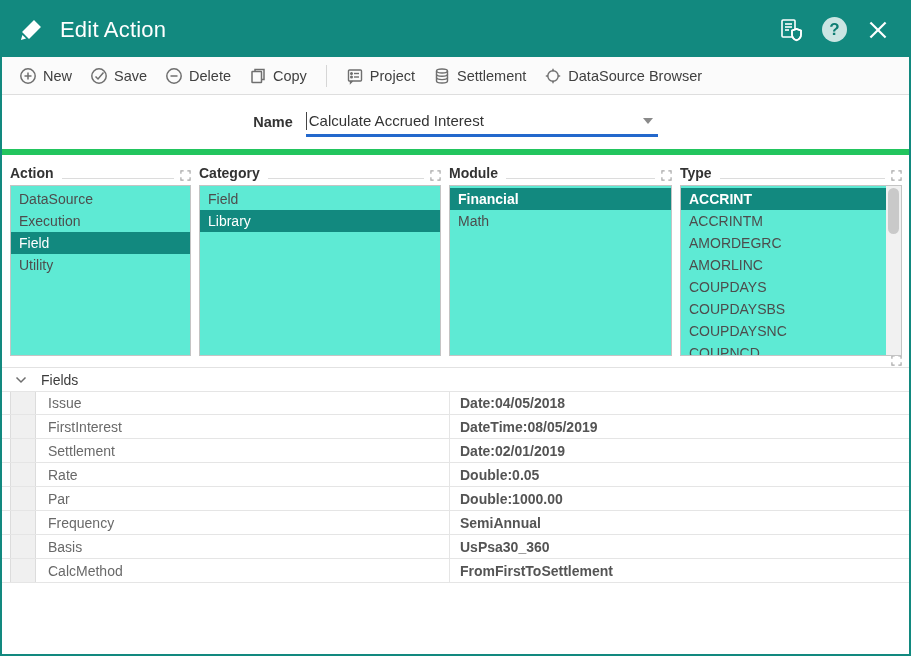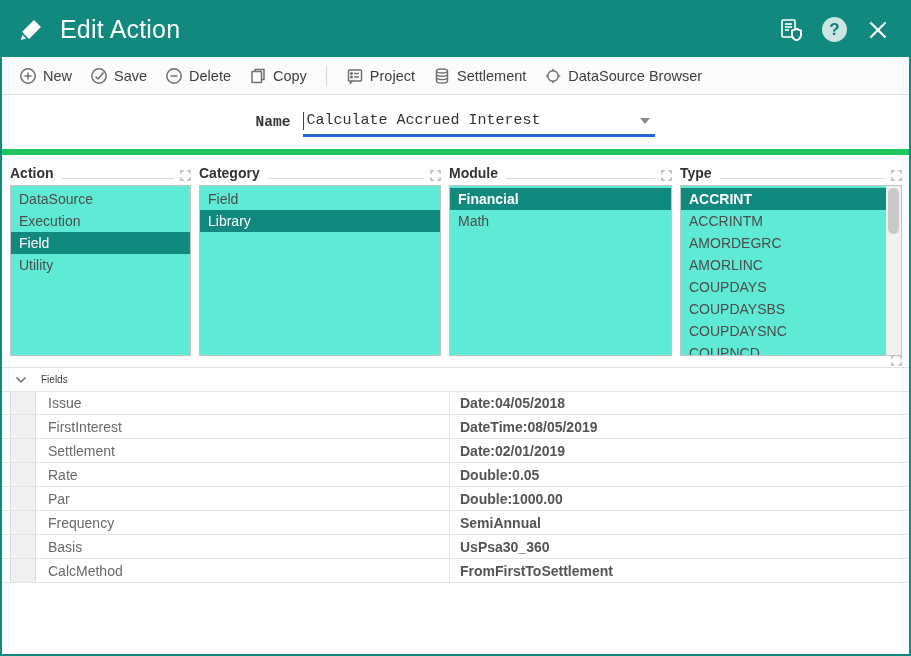--- a/index.html
+++ b/index.html
@@ -2,33 +2,33 @@
 <html><head>
 <meta charset="utf-8">
 <style>
   * { margin:0; padding:0; box-sizing:border-box; }
   html,body { width:911px; height:656px; background:#e9e9e9; font-family:"Liberation Sans", sans-serif; }
   .window { width:911px; height:656px; border:2px solid #12897F; background:#fff; display:flex; flex-direction:column; overflow:hidden; }
 
   
   .titlebar { height:55px; background:#12897F; display:flex; align-items:center; padding:0 18px 0 16px; flex:0 0 auto; }
   .titlebar .pencil { width:27px; height:27px; color:#fff; flex:0 0 auto; }
-  .title-text { color:#fff; font-size:25px; margin-left:15px; letter-spacing:.2px;text-align:center; }
+  .title-text { color:#fff; font-size:22px; margin-left:15px; letter-spacing:.2px;text-align:center; }
   .titlebar-right { margin-left:auto; display:flex; align-items:center; gap:18px; }
   .tb-ico { width:26px; height:26px; color:#fff; display:flex; align-items:center; justify-content:center; cursor:pointer; }
   .help-circle { width:25px; height:25px; border-radius:50%; background:rgba(255,255,255,.78); color:#0e7d73; font-size:17px; font-weight:bold; display:flex; align-items:center; justify-content:center; cursor:pointer; }
 
   
   .toolbar { height:38px; background:#fbfbfb; border-bottom:1px solid #dedede; display:flex; align-items:center; padding:0 8px; flex:0 0 auto; }
   .tbtn { display:flex; align-items:center; gap:6px; padding:4px 9px; font-size:14.5px; color:#404040; cursor:pointer; border-radius:2px; }
   .tbtn svg { width:18px; height:18px; color:#6f6f6f; }
   .tsep { width:1px; height:22px; background:#d6d6d6; margin:0 10px; }
 
   
-  .name-row { height:54px; display:flex; align-items:center; justify-content:center; flex:0 0 auto;font-family:Liberation Mono, monospace; }
+  .name-row { height:54px; display:flex; align-items:center; justify-content:center; flex:0 0 auto; }
   .name-label { font-size:14.5px; font-weight:bold; color:#333; margin-right:13px; }
   .combo { width:352px; height:30px; display:flex; align-items:center; border-bottom:3px solid #2368CC; position:relative; cursor:text; }
   .caret { width:1px; height:18px; background:#444; margin-right:2px; }
   .combo-text { font-size:15px; color:#333; flex:1; white-space:nowrap; overflow:hidden; }
   .combo-arrow { width:12px; height:8px; color:#8a8a8a; margin-right:4px; flex:0 0 auto; cursor:pointer; }
 
   
   .panels-row { border-top:6px solid #22c55e; display:flex; gap:8px; padding:6px 6px 0 8px; height:207px; flex:0 0 auto; }
   .panel { display:flex; flex-direction:column; }
   .panel-header { height:22px; display:flex; align-items:flex-end; }
@@ -42,21 +42,21 @@
   .vscroll { position:absolute; top:0; right:0; bottom:0; width:15px; background:#f1f1f1; cursor:pointer; }
   .vthumb { position:absolute; top:2px; right:2px; width:11px; height:46px; background:#c9c9c9; border-radius:6px; cursor:pointer; }
 
   
   .splitter-row { height:11px; display:flex; align-items:center; justify-content:flex-end; padding-right:7px; flex:0 0 auto; }
 
   
   .fields-section { border-top:1px solid #e2e2e2; flex:1; display:flex; flex-direction:column; overflow:hidden; }
   .fields-header { height:23px; display:flex; align-items:center; padding-left:13px; gap:14px; cursor:pointer; flex:0 0 auto; }
   .chev { width:12px; height:8px; color:#6e6e6e; }
-  .fields-title { font-size:10px; color:#3c3c3c; }
+  .fields-title { font-size:14px; color:#3c3c3c; }
   .grid { flex:0 0 auto;border-radius:15px; }
   .grow { display:flex; height:24px; border-bottom:1px solid #e5e5e5; background:#fff; }
   .grow:first-child { border-top:1px solid #e5e5e5; }
   .gind { width:26px; margin-left:8px; background:#f0f0f0; border-left:1px solid #dcdcdc; border-right:1px solid #dcdcdc; cursor:pointer; flex:0 0 auto; }
   .gname { width:414px; display:flex; align-items:center; padding-left:12px; font-size:14px; color:#696969; border-right:1px solid #e5e5e5; cursor:pointer; flex:0 0 auto; }
   .gval { flex:1; display:flex; align-items:center; padding-left:10px; font-size:14px; font-weight:bold; color:#545454; cursor:pointer; }
   .bottom-filler { flex:1; background:#fff; }
 </style>
 </head>
 <body>

